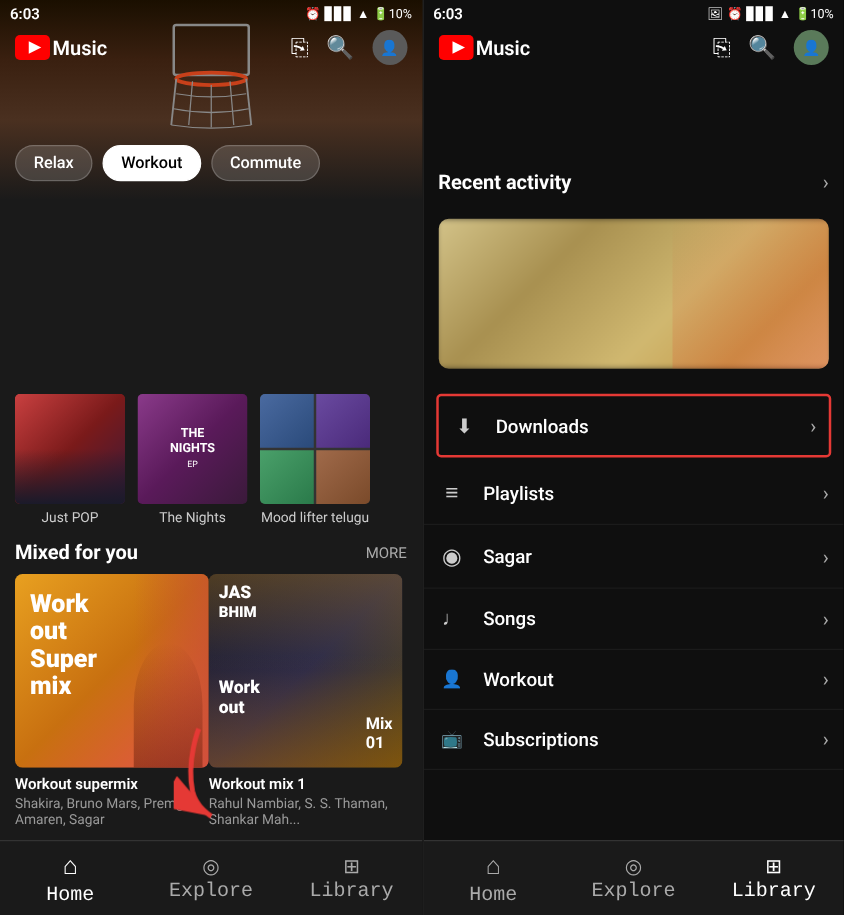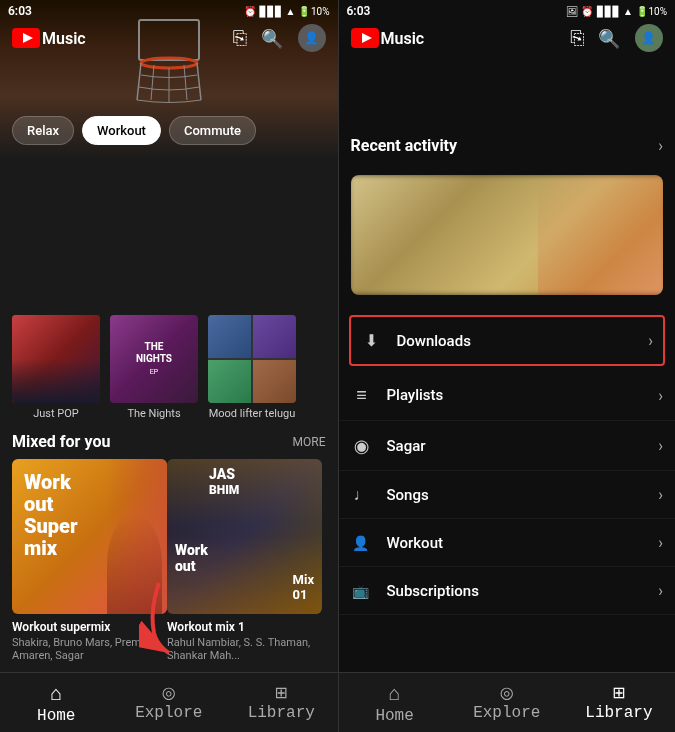--- a/index.html
+++ b/index.html
@@ -493,21 +493,21 @@
         <div class="mix-item-title">Workout supermix</div>
         <div class="mix-item-sub">Shakira, Bruno Mars, Premgi Amaren, Sagar</div>
       </div>
 
       <div class="mix-item">
         <div class="mix-thumb">
           <div style="width:100%;height:100%;background:linear-gradient(135deg,#1a1a2a,#2a2a4a,#5a4a10);position:relative;overflow:hidden;">
             <div style="position:absolute;top:0;left:0;right:0;bottom:0;background:linear-gradient(180deg,rgba(200,140,20,0.3) 0%,transparent 50%);"></div>
 
             <div style="position:absolute;bottom:0;left:0;right:0;height:90px;background:linear-gradient(0deg,rgba(180,100,10,0.4),transparent);"></div>
-            <div style="position:absolute;top:8px;left:8px;color:#fff;font-size:14px;font-weight:900;line-height:1.1;z-index:2;margin-left:34px;">JAS<br><span style="font-size:12px;">BHIM</span></div>
+            <div style="position:absolute;top:8px;left:8px;color:#fff;font-size:14px;font-weight:900;line-height:1.1;z-index:2;">JAS<br><span style="font-size:12px;">BHIM</span></div>
             <div style="position:absolute;bottom:40px;left:8px;color:#fff;font-size:14px;font-weight:900;line-height:1.1;z-index:2;">Work<br>out</div>
             <div style="position:absolute;bottom:12px;right:8px;color:#fff;font-size:13px;font-weight:700;z-index:2;">Mix<br>01</div>
           </div>
         </div>
         <div class="mix-item-title">Workout mix 1</div>
         <div class="mix-item-sub">Rahul Nambiar, S. S. Thaman, Shankar Mah...</div>
       </div>
 
     </div>
 

